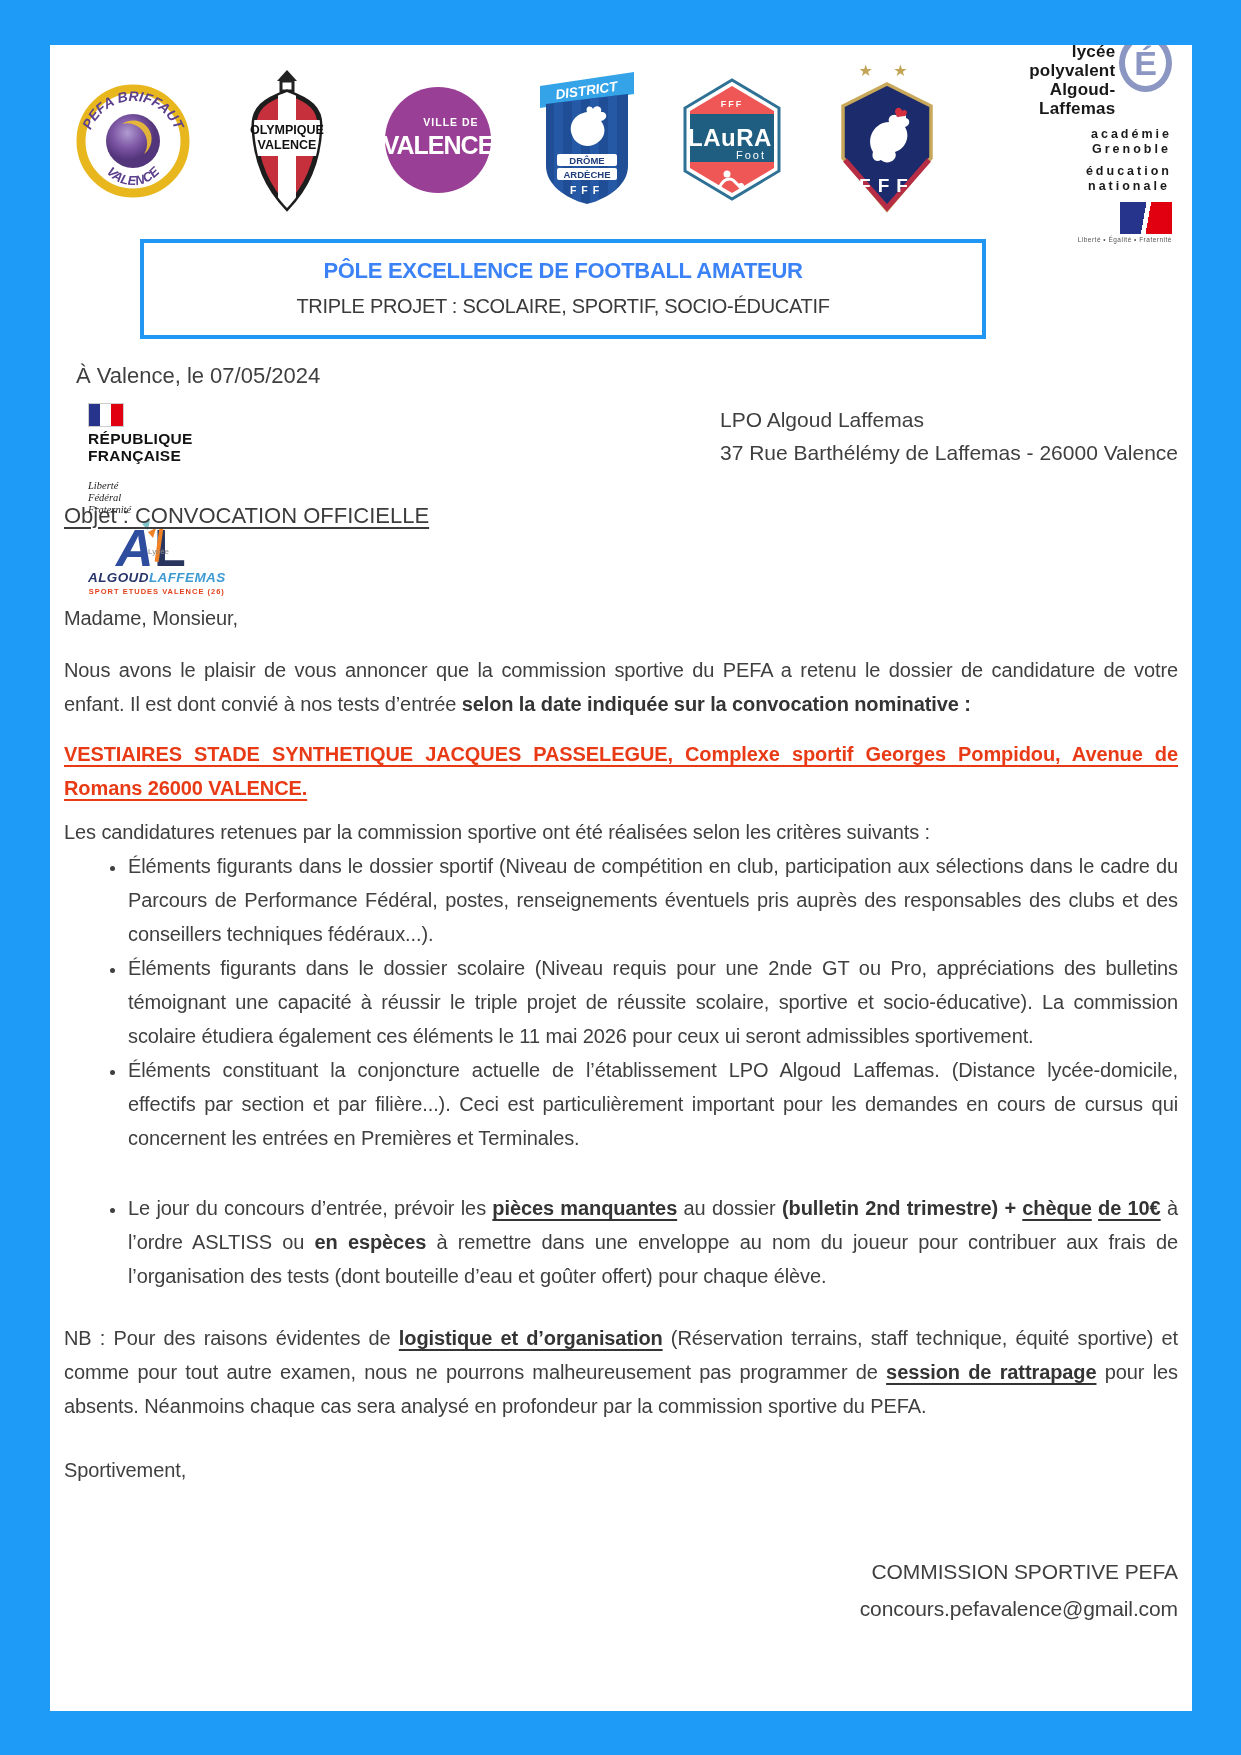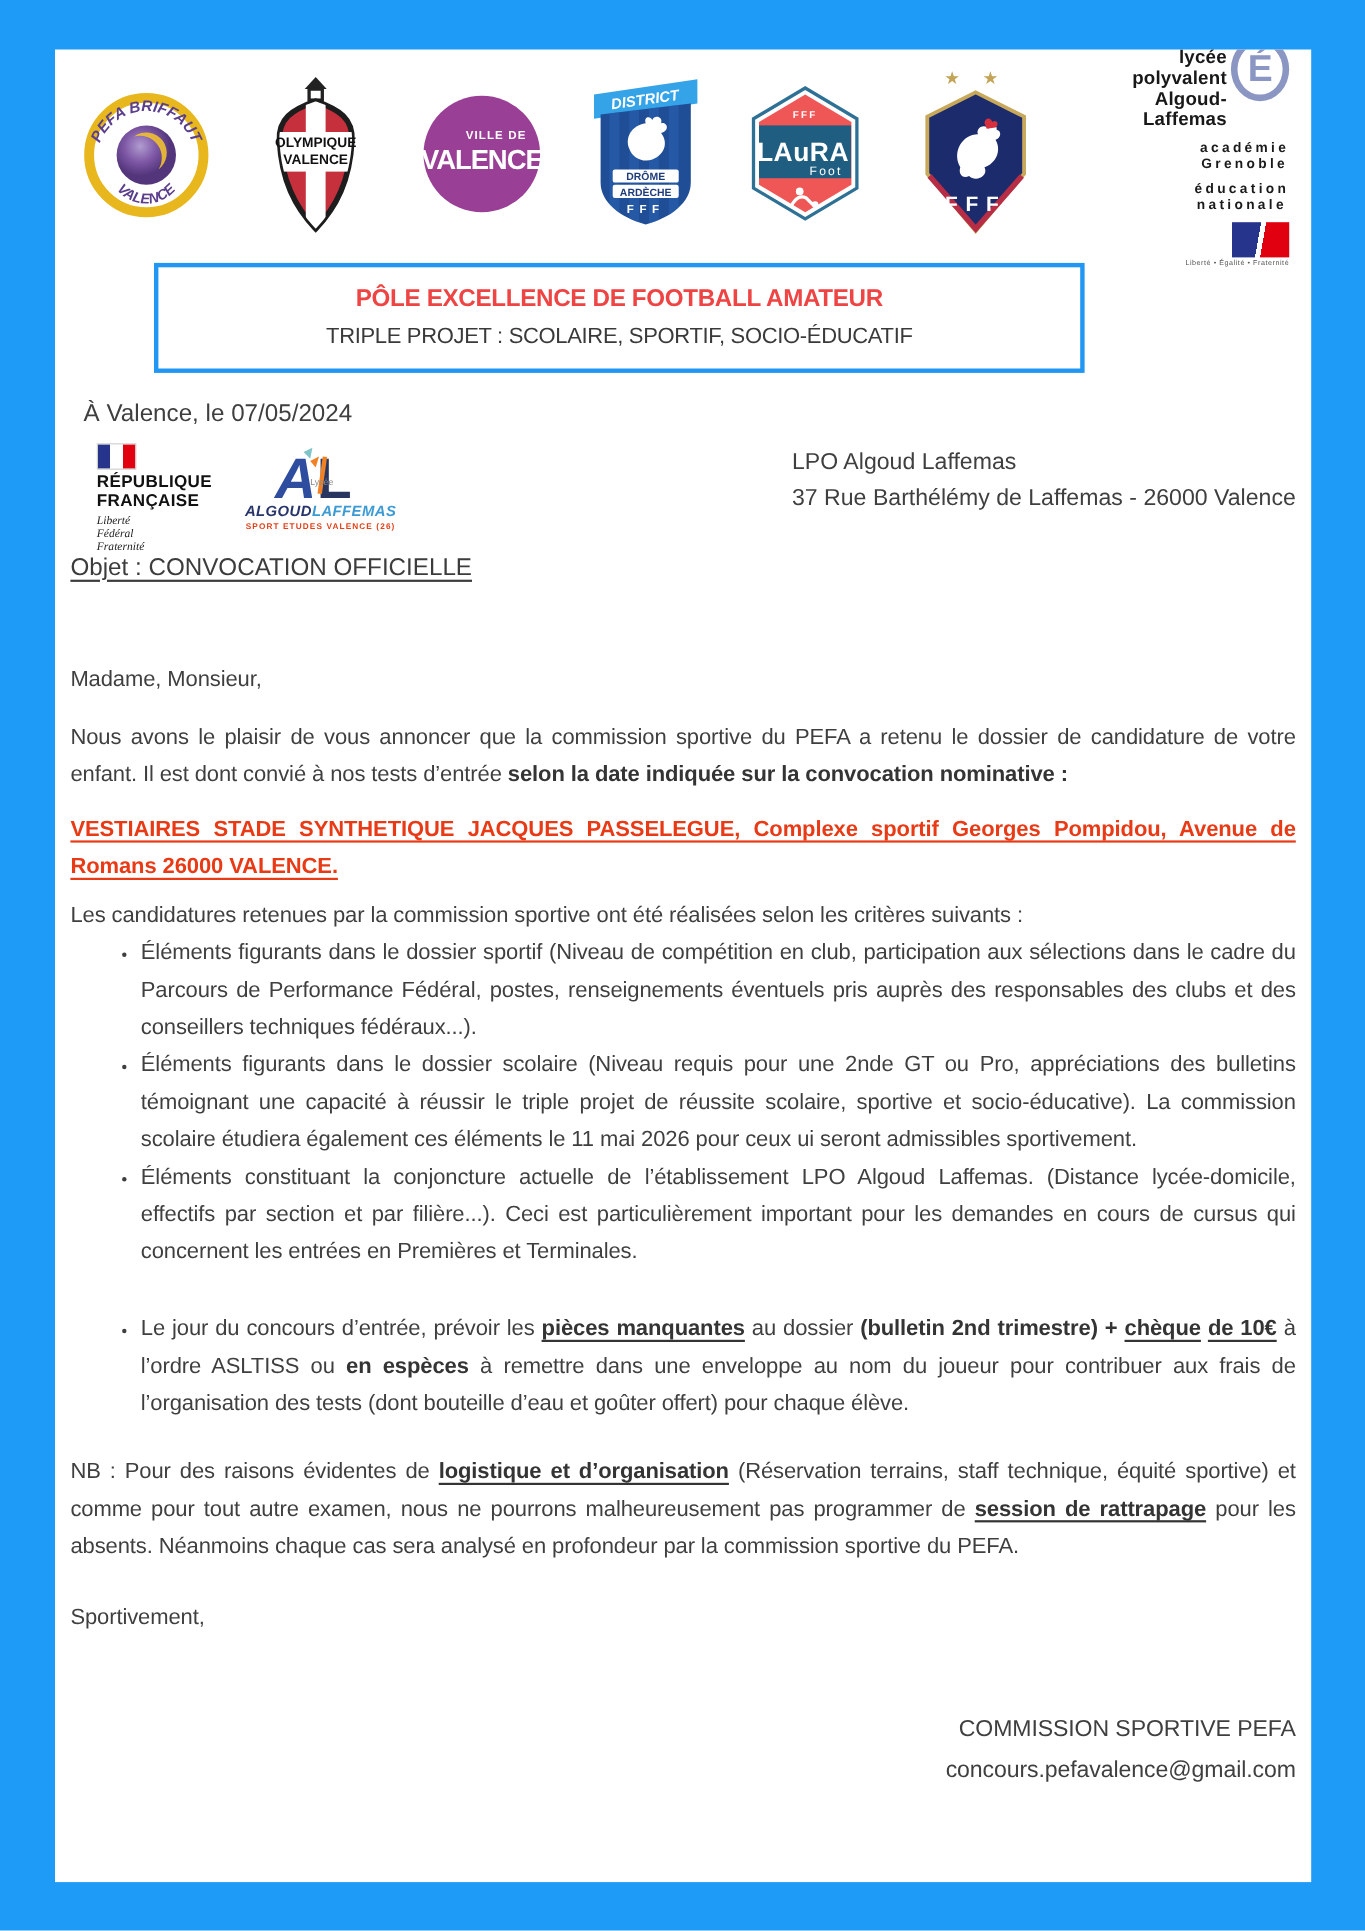--- a/index.html
+++ b/index.html
@@ -22,29 +22,29 @@
   .lycee-name-row{display:flex;align-items:flex-start;gap:4px;}
   .lycee-name{font-size:17px;font-weight:bold;color:#181818;text-align:right;line-height:19px;letter-spacing:0.2px;margin-top:10px;}
   .lycee-badge{width:46px;height:46px;border:6px solid #8B96C2;border-radius:50%;color:#8B96C2;
     font-size:34px;font-weight:bold;display:flex;align-items:center;justify-content:center;line-height:1;margin-top:2px;}
   .lycee-acad,.lycee-edu{margin-top:9px;text-align:center;font-size:12.5px;font-weight:bold;color:#1A1A1A;letter-spacing:3px;line-height:15px;}
   .lycee-edu{margin-top:7px;}
   .lycee-flag{margin-top:8px;width:52px;height:32px;background:linear-gradient(100deg,#26348B 0 46%,#ffffff 46% 54%,#E1000F 54% 100%);}
   .lycee-motto{font-size:6.5px;color:#555;margin-top:2px;letter-spacing:0.5px;}
   
   .banner{border:4px solid #2196F3;width:846px;margin:16px 0 0 76px;text-align:center;padding:15px 10px 17px;box-sizing:border-box;}
-  .banner-title{font-size:22px;font-weight:bold;color:#ef4444;letter-spacing:-0.3px;}
+  .banner-title{font-size:22px;font-weight:bold;color:#3b82f6;letter-spacing:-0.3px;}
   .banner-subtitle{font-size:20px;margin-top:11px;color:#3A3A3A;letter-spacing:-0.3px;}
   
   .date-line{margin:24px 0 0 12px;font-size:22px;}
   .subhead{display:flex;align-items:flex-start;margin:14px 0 0 24px;height:86px;}
-  .gov-logos{display:flex;gap:30px;align-items:flex-start;}
+  .gov-logos{display:flex;align-items:flex-start;flex-direction:column;}
   .rf-flag{width:34px;height:22px;background:linear-gradient(90deg,#26348B 0 33%,#fff 33% 66%,#E1000F 66% 100%);border:1px solid #ccc;}
   .rf-title{font-weight:bold;font-size:15.5px;color:#111;line-height:17px;margin-top:3px;letter-spacing:0.3px;}
-  .rf-motto{font-family:"Liberation Serif","DejaVu Serif",serif;font-style:italic;font-size:10.5px;color:#222;line-height:12px;margin-top:4px;}
+  .rf-motto{font-family:"Liberation Serif","DejaVu Serif",serif;font-style:italic;font-size:10.5px;color:#222;line-height:12px;margin-top:16px;}
   .al-block{display:flex;flex-direction:column;align-items:center;margin-top:2px;}
   .al-names{font-size:13.5px;font-weight:bold;letter-spacing:0.4px;margin-top:-2px;font-style:italic;}
   .al-n1{color:#27356B;} .al-n2{color:#3D9BD4;}
   .al-tag{font-size:7.5px;font-weight:bold;color:#E2421B;letter-spacing:1px;margin-top:2px;}
   .address{margin-left:auto;text-align:left;font-size:21px;line-height:33px;padding-right:0;}
   .subject{margin:14px 0 0 0;font-size:22px;color:#3C3C3C;}
   .subject .u-full{text-decoration:underline;text-underline-offset:4px;}
   
   .body-text{font-size:20px;line-height:34px;text-align:justify;letter-spacing:-0.1px;color:#3F3F3F;}
   .salutation{margin-top:72px;text-align:left;}

